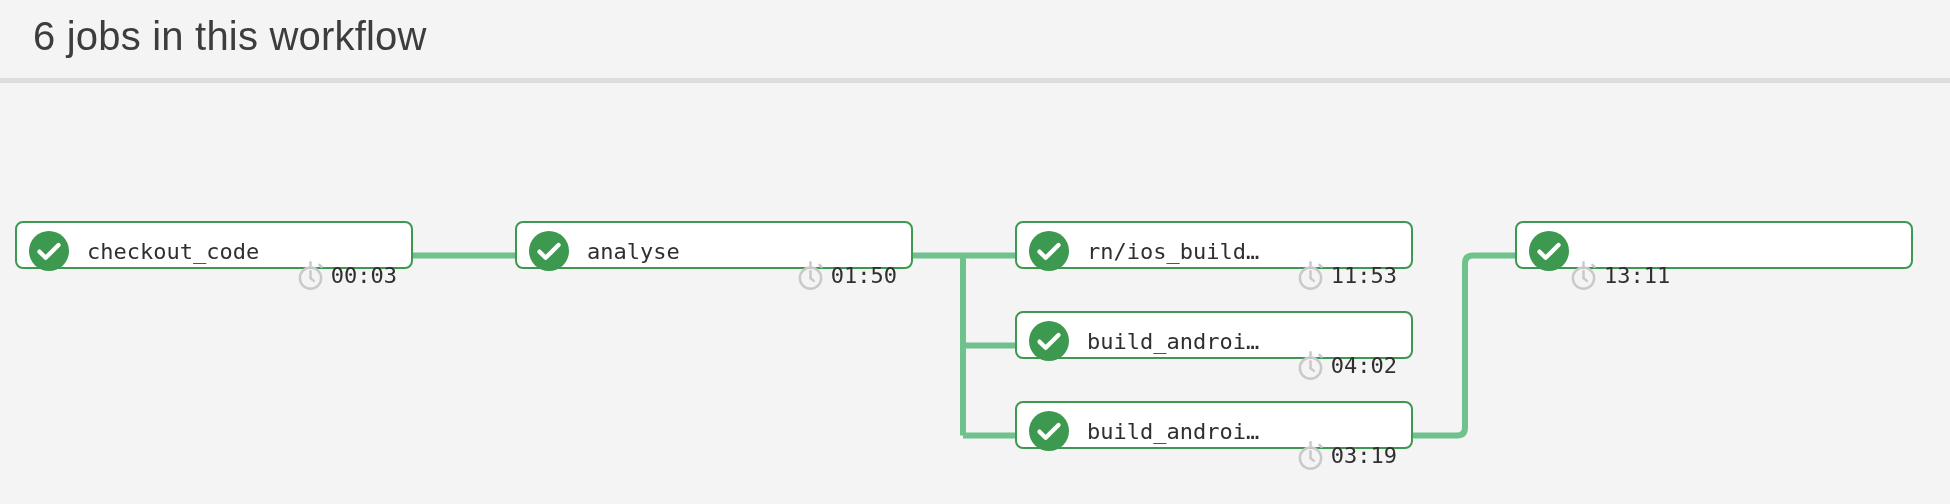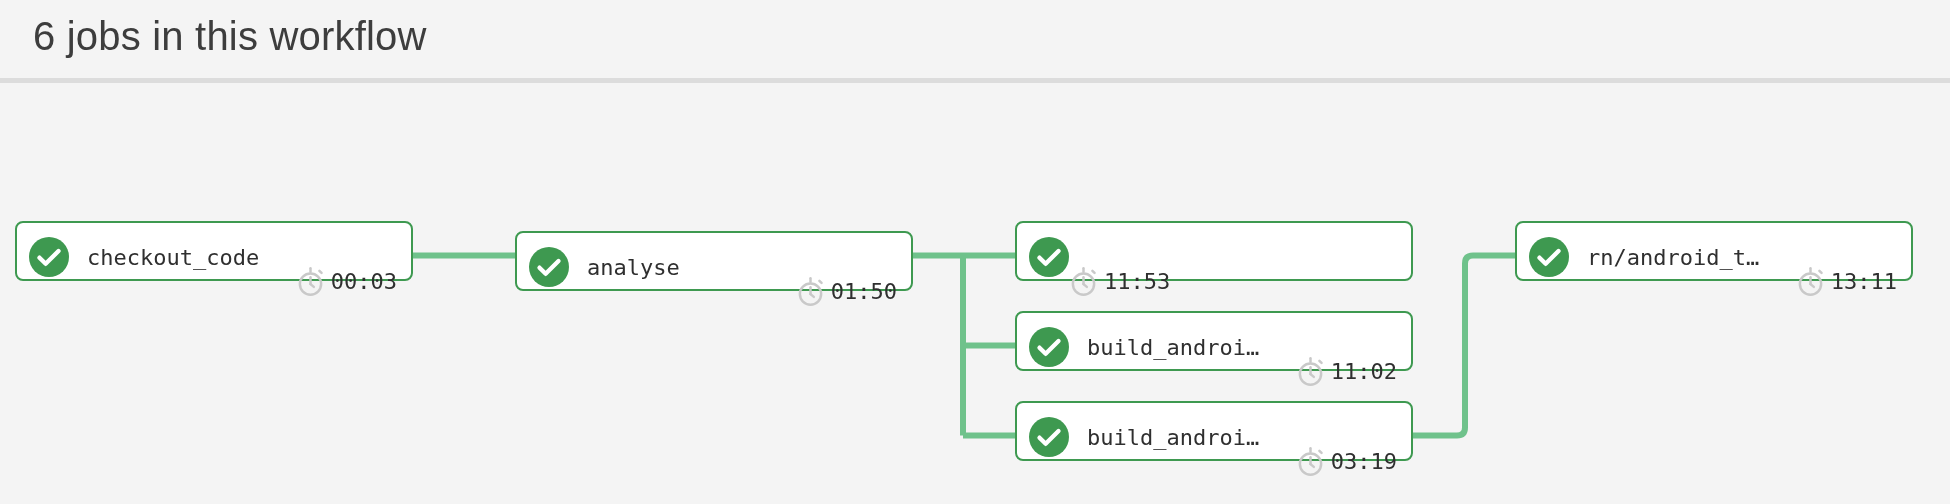--- a/index.html
+++ b/index.html
@@ -42,21 +42,21 @@
     left:0;top:0;
     pointer-events:none;
   }
   .edges path{
     stroke:var(--connector);
     stroke-width:6;
     fill:none;
   }
   .node{
     position:absolute;
-    width:398px;height:60px;
+    width:398px;height:48px;
     background:var(--node-background);
     border:2px solid var(--node-border);
     border-radius:8px;
     display:flex;
     align-items:center;
     padding:12px 14px 0 12px;
     cursor:pointer;
   }
   .status-icon{
     width:40px;height:40px;
@@ -121,21 +121,21 @@
         <circle cx="14" cy="17.5" r="10.3"></circle>
         <path d="M14 2.2 V5.6"></path>
         <path d="M22.6 4.6 L24.7 6.7"></path>
         <path d="M14 17.5 V10.8"></path>
         <path d="M14 17.5 L17.2 20.2"></path>
       </svg>
       <span>00:03</span>
     </span>
   </div>
 
-  <div class="node" style="left:515px;top:231px;">
+  <div class="node" style="left:515px;top:221px;">
     <svg class="status-icon" viewBox="0 0 24 24">
       <circle cx="12" cy="12" r="12" style="fill:var(--success)"></circle>
       <path d="M6.3 12.4 L10 16.1 L17.7 8.4" style="fill:none;stroke:#ffffff;stroke-width:2.6;stroke-linecap:round;stroke-linejoin:round"></path>
     </svg>
     <span class="job-label">analyse</span>
     <span class="duration">
       <svg class="stopwatch" viewBox="0 0 28 30">
         <circle cx="14" cy="17.5" r="10.3"></circle>
         <path d="M14 2.2 V5.6"></path>
         <path d="M22.6 4.6 L24.7 6.7"></path>
@@ -144,20 +144,21 @@
       </svg>
       <span>01:50</span>
     </span>
   </div>
 
   <div class="node" style="left:1015px;top:221px;">
     <svg class="status-icon" viewBox="0 0 24 24">
       <circle cx="12" cy="12" r="12" style="fill:var(--success)"></circle>
       <path d="M6.3 12.4 L10 16.1 L17.7 8.4" style="fill:none;stroke:#ffffff;stroke-width:2.6;stroke-linecap:round;stroke-linejoin:round"></path>
     </svg>
+    <span class="job-label">rn/ios_build…</span>
     <span class="duration">
       <svg class="stopwatch" viewBox="0 0 28 30">
         <circle cx="14" cy="17.5" r="10.3"></circle>
         <path d="M14 2.2 V5.6"></path>
         <path d="M22.6 4.6 L24.7 6.7"></path>
         <path d="M14 17.5 V10.8"></path>
         <path d="M14 17.5 L17.2 20.2"></path>
       </svg>
       <span>11:53</span>
     </span>
@@ -170,21 +171,21 @@
     </svg>
     <span class="job-label">build_androi…</span>
     <span class="duration">
       <svg class="stopwatch" viewBox="0 0 28 30">
         <circle cx="14" cy="17.5" r="10.3"></circle>
         <path d="M14 2.2 V5.6"></path>
         <path d="M22.6 4.6 L24.7 6.7"></path>
         <path d="M14 17.5 V10.8"></path>
         <path d="M14 17.5 L17.2 20.2"></path>
       </svg>
-      <span>11:02</span>
+      <span>04:02</span>
     </span>
   </div>
 
   <div class="node" style="left:1015px;top:401px;">
     <svg class="status-icon" viewBox="0 0 24 24">
       <circle cx="12" cy="12" r="12" style="fill:var(--success)"></circle>
       <path d="M6.3 12.4 L10 16.1 L17.7 8.4" style="fill:none;stroke:#ffffff;stroke-width:2.6;stroke-linecap:round;stroke-linejoin:round"></path>
     </svg>
     <span class="job-label">build_androi…</span>
     <span class="duration">
@@ -197,21 +198,20 @@
       </svg>
       <span>03:19</span>
     </span>
   </div>
 
   <div class="node" style="left:1515px;top:221px;">
     <svg class="status-icon" viewBox="0 0 24 24">
       <circle cx="12" cy="12" r="12" style="fill:var(--success)"></circle>
       <path d="M6.3 12.4 L10 16.1 L17.7 8.4" style="fill:none;stroke:#ffffff;stroke-width:2.6;stroke-linecap:round;stroke-linejoin:round"></path>
     </svg>
-    <span class="job-label">rn/android_t…</span>
     <span class="duration">
       <svg class="stopwatch" viewBox="0 0 28 30">
         <circle cx="14" cy="17.5" r="10.3"></circle>
         <path d="M14 2.2 V5.6"></path>
         <path d="M22.6 4.6 L24.7 6.7"></path>
         <path d="M14 17.5 V10.8"></path>
         <path d="M14 17.5 L17.2 20.2"></path>
       </svg>
       <span>13:11</span>
     </span>

